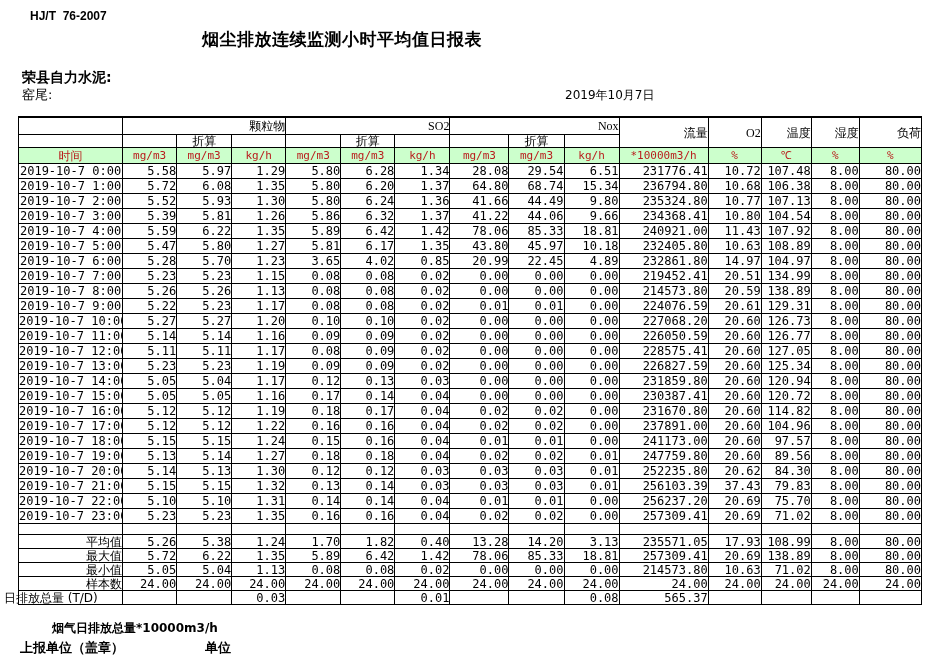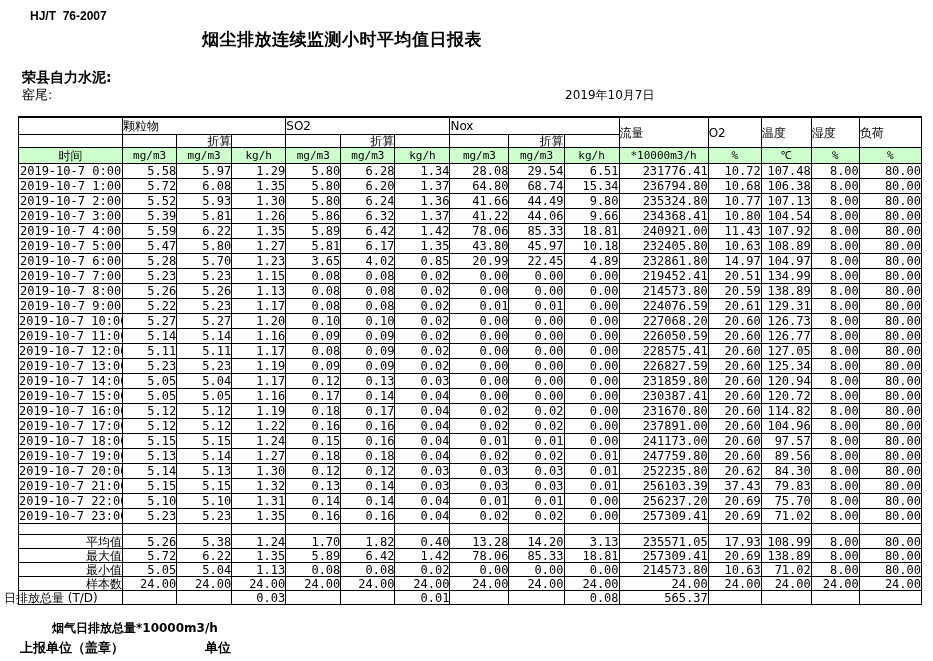--- a/index.html
+++ b/index.html
@@ -5,23 +5,23 @@
   html,body{margin:0;padding:0;background:#fff;}
   body{width:933px;height:661px;overflow:hidden;}
   .page{position:relative;width:933px;height:661px;font-family:"DejaVu Sans",sans-serif;color:#000;background:#fff;}
   .standard{position:absolute;top:9px;left:30px;font-size:12px;font-weight:bold;white-space:pre;font-family:Liberation Sans, sans-serif;}
   .title{position:absolute;top:28px;left:0;width:660px;text-align:center;font-size:17px;font-weight:bold;letter-spacing:0.5px;margin-left:12px;}
   .company{position:absolute;top:69px;left:22px;font-size:14px;font-weight:bold;}
   .station{position:absolute;top:86px;left:22px;font-size:13px;font-weight:normal;}
   .date{position:absolute;top:87px;left:565px;font-size:12px;}
   table.report{position:absolute;top:116px;left:18px;width:904px;border-collapse:collapse;table-layout:fixed;border:1px solid #000;border-top:2px solid #000;}
   table.report th,table.report td{border:1px solid #000;font-weight:normal;font-size:12px;line-height:1;padding:0;white-space:nowrap;overflow:hidden;vertical-align:middle;}
-  thead tr.h1 th{height:16px;text-align:left;}
-  thead tr.h2 th{height:12px;text-align:right;}
-  thead tr.h3 th{height:15px;text-align:center;background:#ccffcc;color:#000000;}
+  thead tr.h1 th{height:16px;text-align:right;font-family:Liberation Serif, serif;}
+  thead tr.h2 th{height:12px;text-align:center;}
+  thead tr.h3 th{height:15px;text-align:center;background:#ccffcc;color:#b91c1c;}
   thead th.unit{font-family:"DejaVu Sans Mono",monospace;font-size:11px;}
   tbody tr.data-row td{height:14px;}
   tbody tr.spacer-row td{height:10px;}
   tbody tr.summary-row td{height:13px;}
   td.time{text-align:center;padding-right:4px;font-family:"DejaVu Sans Mono",monospace;font-size:12px;}
   td.num{text-align:right;padding-right:6px;font-family:"DejaVu Sans Mono",monospace;font-size:12px;}
   td.slabel{text-align:right;padding-right:2px;font-size:12px;}
   td.slabel.left{text-align:left;text-indent:-15px;overflow:visible;}
   .footer-flow{position:absolute;top:620px;left:20px;font-size:12px;font-weight:bold;margin-left:32px;}
   .footer-report{position:absolute;top:639px;left:20px;font-size:13px;font-weight:bold;}

